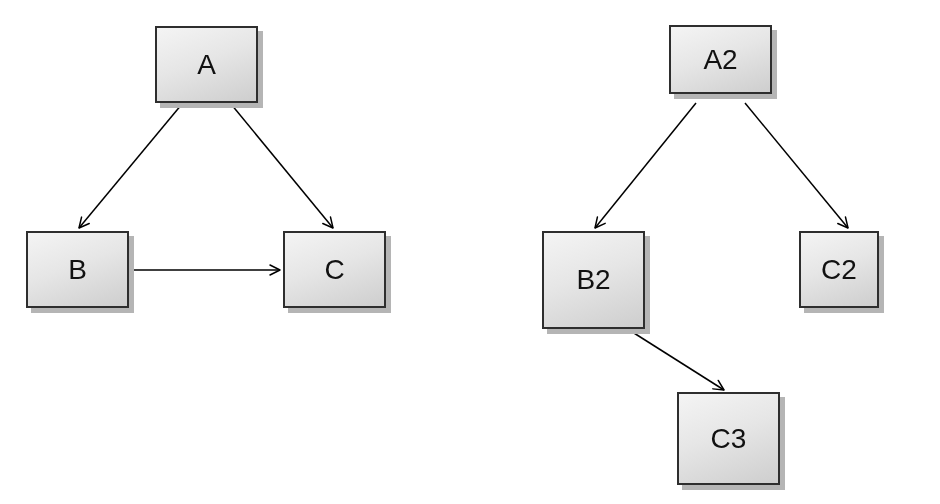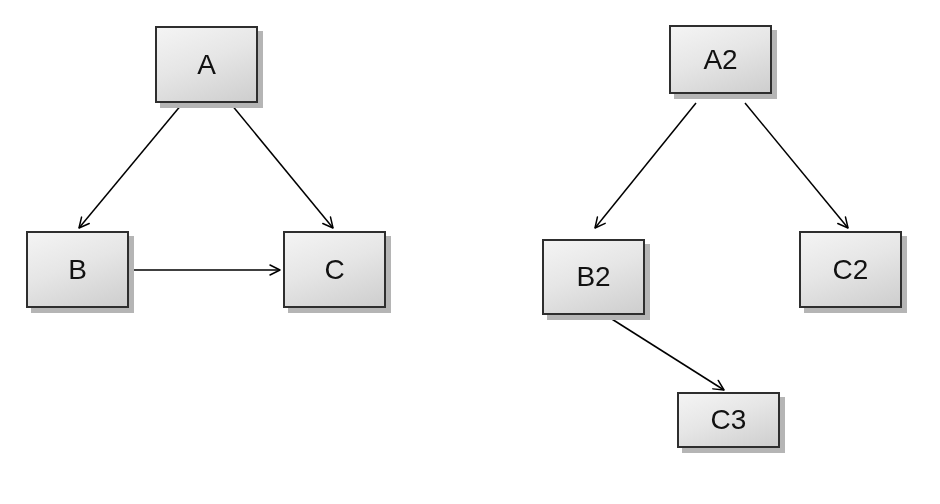--- a/index.html
+++ b/index.html
@@ -65,23 +65,23 @@
       </div>
       <div class="node" style="left: 26px; top: 231px; width: 103px; height: 77px;">
         <span>B</span>
       </div>
       <div class="node" style="left: 283px; top: 231px; width: 103px; height: 77px;">
         <span>C</span>
       </div>
       <div class="node" style="left: 669px; top: 25px; width: 103px; height: 69px;">
         <span>A2</span>
       </div>
-      <div class="node" style="left: 542px; top: 231px; width: 103px; height: 76px; margin-top: 8px;">
+      <div class="node" style="left: 542px; top: 231px; width: 103px; height: 98px;">
         <span>B2</span>
       </div>
-      <div class="node" style="left: 799px; top: 231px; width: 103px; height: 77px;">
+      <div class="node" style="left: 799px; top: 231px; width: 80px; height: 77px;">
         <span>C2</span>
       </div>
-      <div class="node" style="left: 677px; top: 392px; width: 103px; height: 56px;">
+      <div class="node" style="left: 677px; top: 392px; width: 103px; height: 93px;">
         <span>C3</span>
       </div>
     </div>
 </div>
 
 </body></html>

